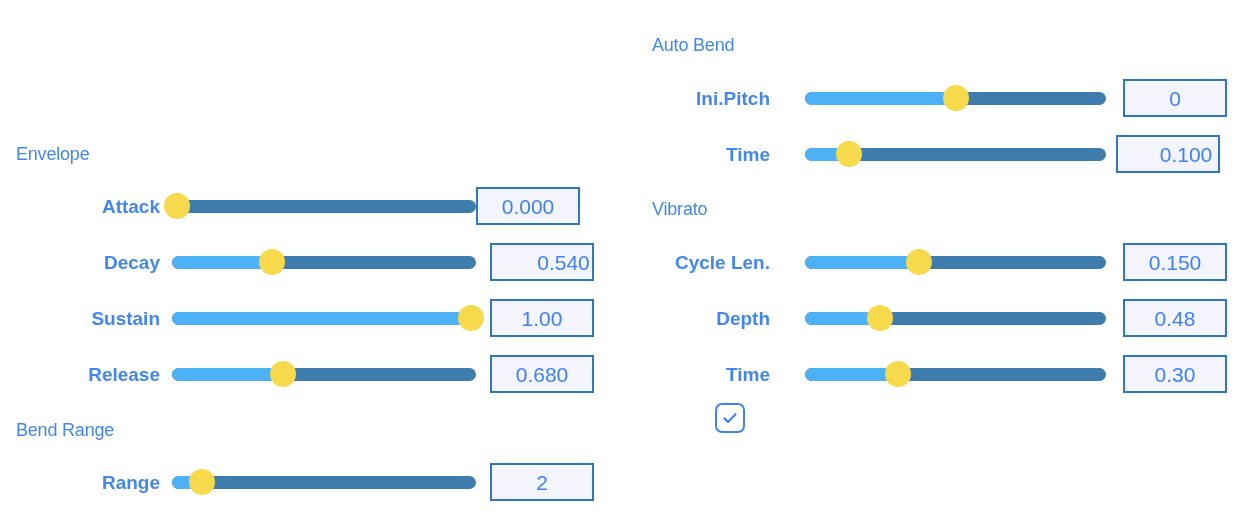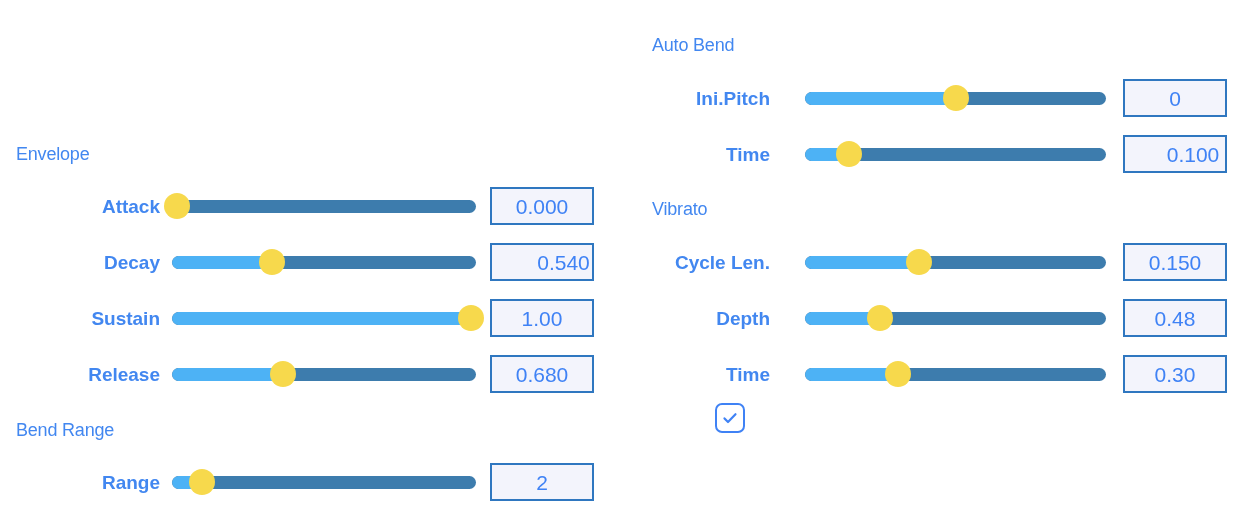--- a/index.html
+++ b/index.html
@@ -138,21 +138,21 @@
   <div class="section-title" style="left:16px; top:145px;">Envelope</div>
 
   <div class="row" style="left:0px; top:187px;">
     <div class="row-label" style="width:160px; margin-right:12px;">Attack</div>
     <div class="slider" style="width:304px;">
       <div class="track">
         <div class="track-fill" style="width:1.5%"></div>
       </div>
       <div class="thumb" style="left:1.5%"></div>
     </div>
-    <div class="value-box" style="margin-left:14px;text-align:center;">0.000</div>
+    <div class="value-box" style="text-align:center;">0.000</div>
   </div>
 
   <div class="row" style="left:0px; top:243px;">
     <div class="row-label" style="width:160px; margin-right:12px;">Decay</div>
     <div class="slider" style="width:304px;">
       <div class="track">
         <div class="track-fill" style="width:33%"></div>
       </div>
       <div class="thumb" style="left:33%"></div>
     </div>
@@ -212,21 +212,21 @@
   </div>
 
   <div class="row" style="left:0px; top:135px;">
     <div class="row-label" style="width:150px; margin-right:35px;">Time</div>
     <div class="slider" style="width:301px;">
       <div class="track">
         <div class="track-fill" style="width:14.5%"></div>
       </div>
       <div class="thumb" style="left:14.5%"></div>
     </div>
-    <div class="value-box" style="margin-left:17px;padding-left:36px;">0.100</div>
+    <div class="value-box" style="margin-left:10px;padding-left:36px;">0.100</div>
   </div>
 
   <div class="section-title" style="left:32px; top:200px;">Vibrato</div>
 
   <div class="row" style="left:0px; top:243px;">
     <div class="row-label" style="width:150px; margin-right:35px;">Cycle Len.</div>
     <div class="slider" style="width:301px;">
       <div class="track">
         <div class="track-fill" style="width:38%"></div>
       </div>

